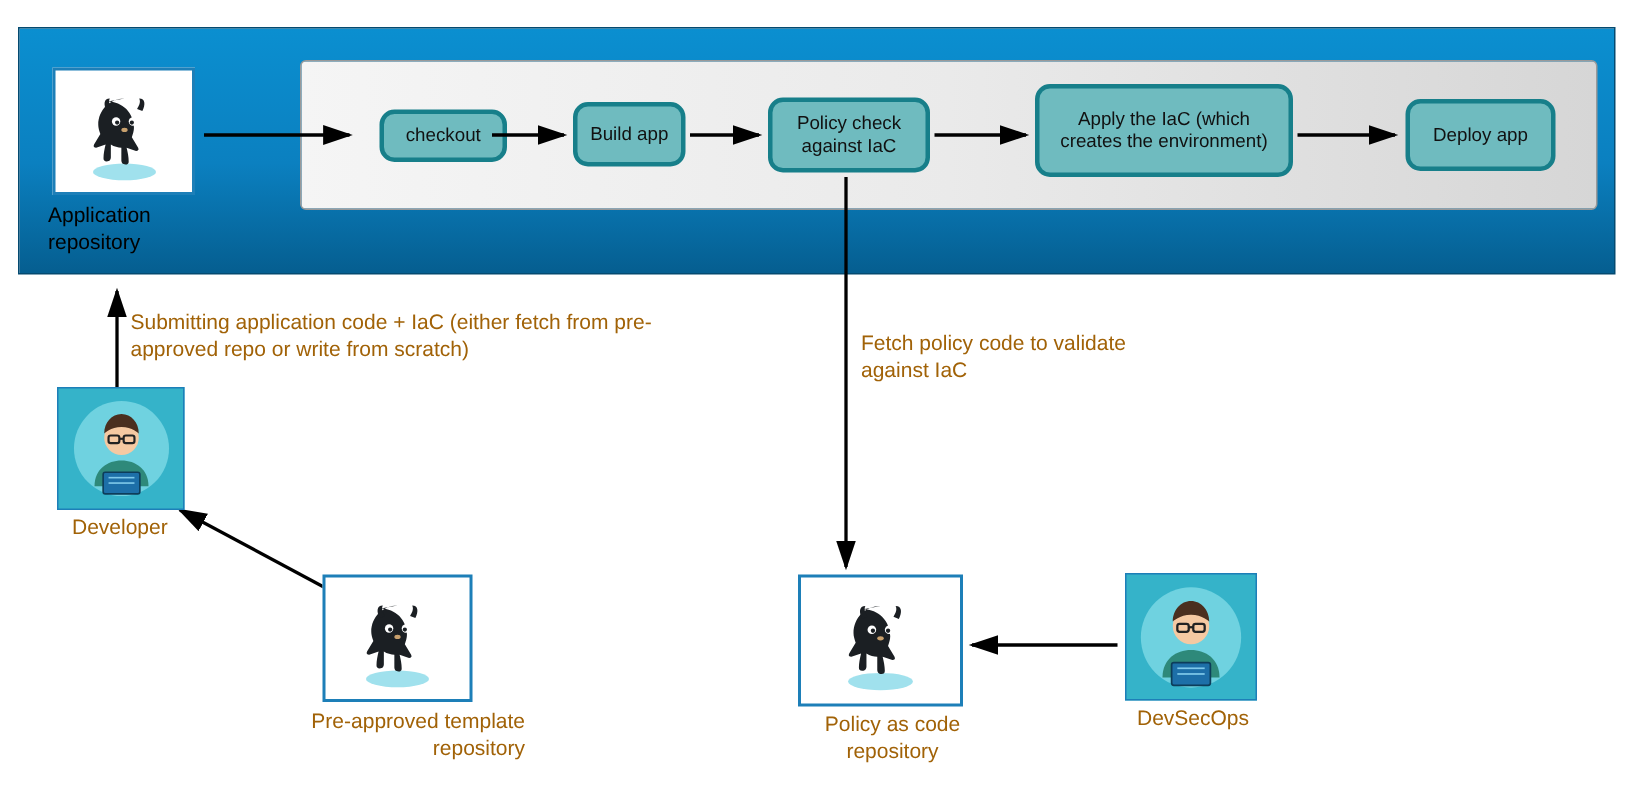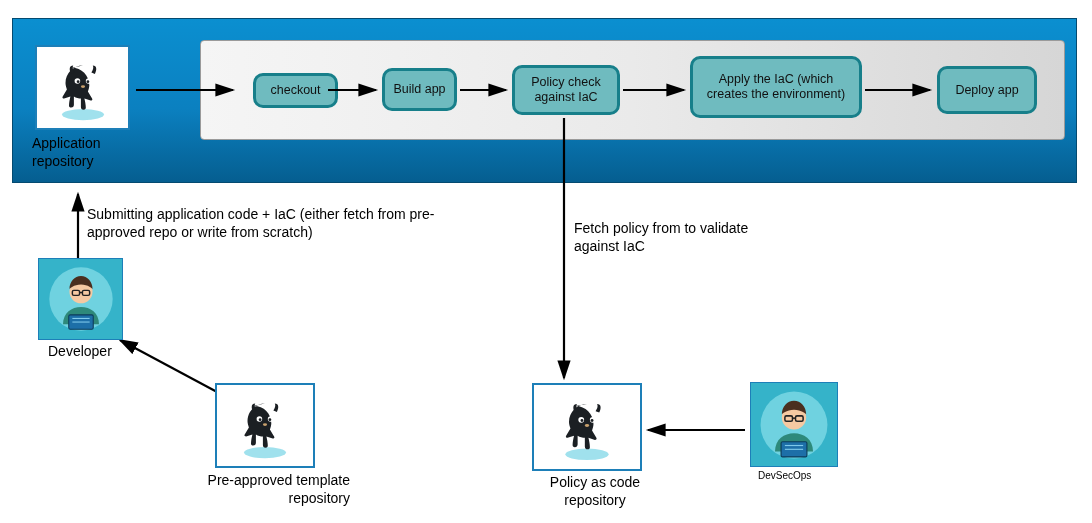--- a/index.html
+++ b/index.html
@@ -57,21 +57,21 @@
     position: absolute;
     background: #35b3c9;
     border: 1px solid #1d7fb8;
     display: flex;
     align-items: center;
     justify-content: center;
   }
   .label {
     position: absolute;
     font-size: 14px;
-    color: #000000;
+    color: #a16207;
     line-height: 1.25;
   }
   svg.icon { overflow: visible; }
   .arrow-line {
     stroke: #000;
     stroke-width: 2.2;
     fill: none;
   }
   .arrow-head {
     fill: #000;
@@ -138,21 +138,21 @@
 
   <line x1="745" y1="430" x2="648" y2="430" class="arrow-line" marker-end="url(#ah)"></line>
 
   <line x1="78" y1="258" x2="78" y2="194" class="arrow-line" marker-end="url(#ah)"></line>
 
   <line x1="232" y1="400" x2="120" y2="340" class="arrow-line" marker-end="url(#ah)"></line>
 </svg>
 
 <div class="label" style="left:87px; top:206px; width:390px; font-size:14px;">Submitting application code + IaC (either fetch from pre-approved repo or write from scratch)</div>
 
-<div class="label" style="left:574px; top:220px; width:200px; font-size:14px;">Fetch policy from to validate against IaC</div>
+<div class="label" style="left:574px; top:220px; width:200px; font-size:14px;">Fetch policy code to validate against IaC</div>
 
 <div class="avatar-box" style="left:38px; top:258px; width:85px; height:82px;">
   <svg class="icon" viewBox="0 0 100 100" width="72" height="72">
     <circle cx="50" cy="50" r="44" fill="#6fd2e0"></circle>
     <path d="M25 85c0-16 12-24 25-24s25 8 25 24z" fill="#2e897a"></path>
     <circle cx="50" cy="40" r="16" fill="#f5c9a2"></circle>
     <path d="M34 36c0-10 7-18 16-18s16 8 16 18c0 0-6-6-16-6s-16 6-16 6z" fill="#4a2f1f"></path>
     <rect x="38" y="38" width="10" height="7" rx="2" fill="none" stroke="#222" stroke-width="2"></rect>
     <rect x="52" y="38" width="10" height="7" rx="2" fill="none" stroke="#222" stroke-width="2"></rect>
     <line x1="48" y1="41" x2="52" y2="41" stroke="#222" stroke-width="2"></line>
@@ -204,13 +204,13 @@
     <circle cx="50" cy="40" r="16" fill="#f5c9a2"></circle>
     <path d="M34 36c0-10 7-18 16-18s16 8 16 18c0 0-6-6-16-6s-16 6-16 6z" fill="#4a2f1f"></path>
     <rect x="38" y="38" width="10" height="7" rx="2" fill="none" stroke="#222" stroke-width="2"></rect>
     <rect x="52" y="38" width="10" height="7" rx="2" fill="none" stroke="#222" stroke-width="2"></rect>
     <line x1="48" y1="41" x2="52" y2="41" stroke="#222" stroke-width="2"></line>
     <rect x="33" y="72" width="34" height="20" rx="2" fill="#1d6fa8" stroke="#0d3d5a" stroke-width="1.5"></rect>
     <line x1="38" y1="77" x2="62" y2="77" stroke="#7fc9ea" stroke-width="1.5"></line>
     <line x1="38" y1="82" x2="62" y2="82" stroke="#7fc9ea" stroke-width="1.5"></line>
   </svg>
 </div>
-<div class="label" style="left:758px; top:470px; font-size:10px;">DevSecOps</div>
+<div class="label" style="left:758px; top:470px; font-size:14px;">DevSecOps</div>
 
 </body></html>

